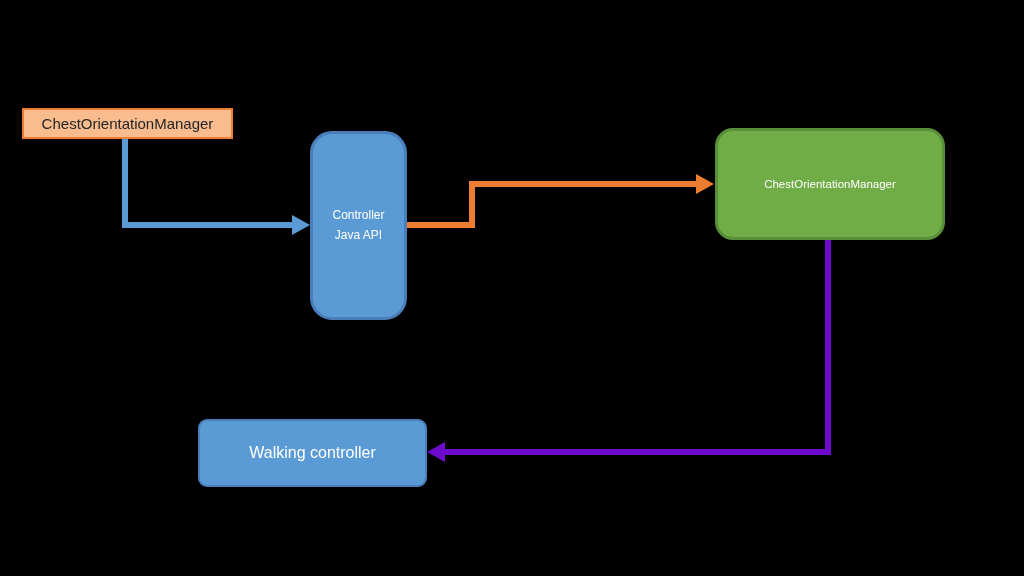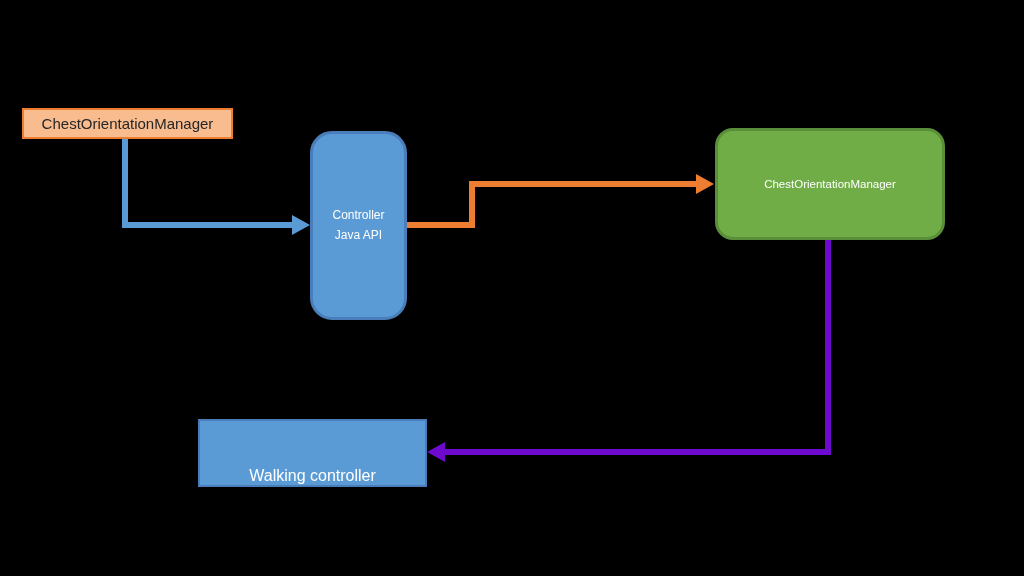--- a/index.html
+++ b/index.html
@@ -56,24 +56,23 @@
     border-radius: 18px;
     color: var(--text-light);
     font-size: 11.5px;
   }
 
   .node-walking {
     left: 198px; top: 419px;
     width: 229px; height: 68px;
     background: var(--node-blue);
     border: 2px solid var(--node-blue-border);
-    border-radius: 0;
+    border-radius: 9px;
     color: var(--text-light);
     font-size: 16px;
-    justify-content: flex-end;
   }
 
   .edge-seg { position: absolute; }
 
   
   .edge-blue-v   { left: 122px; top: 139px; width: 6px;  height: 89px; background: var(--arrow-blue); }
   .edge-blue-h   { left: 122px; top: 222px; width: 172px; height: 6px; background: var(--arrow-blue); }
   .edge-blue-head {
     left: 292px; top: 215px; width: 0; height: 0;
     border-top: 10px solid transparent;

